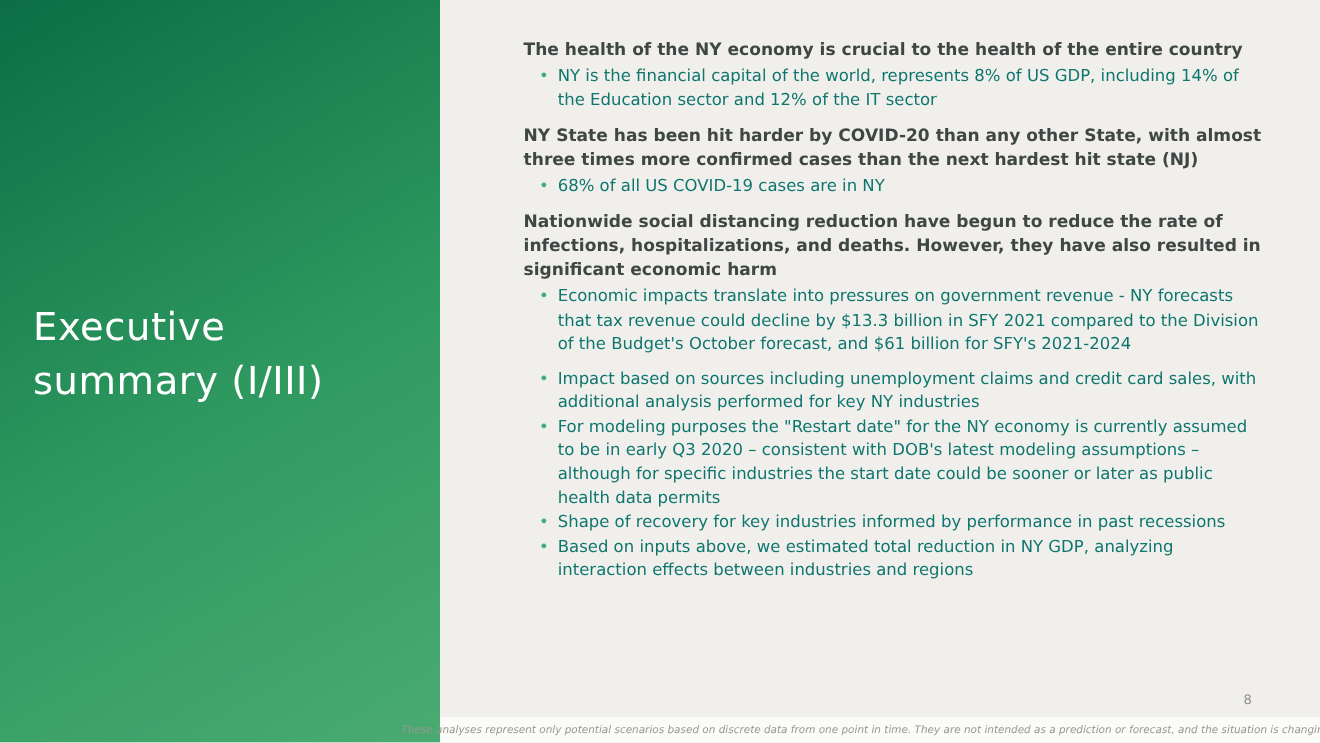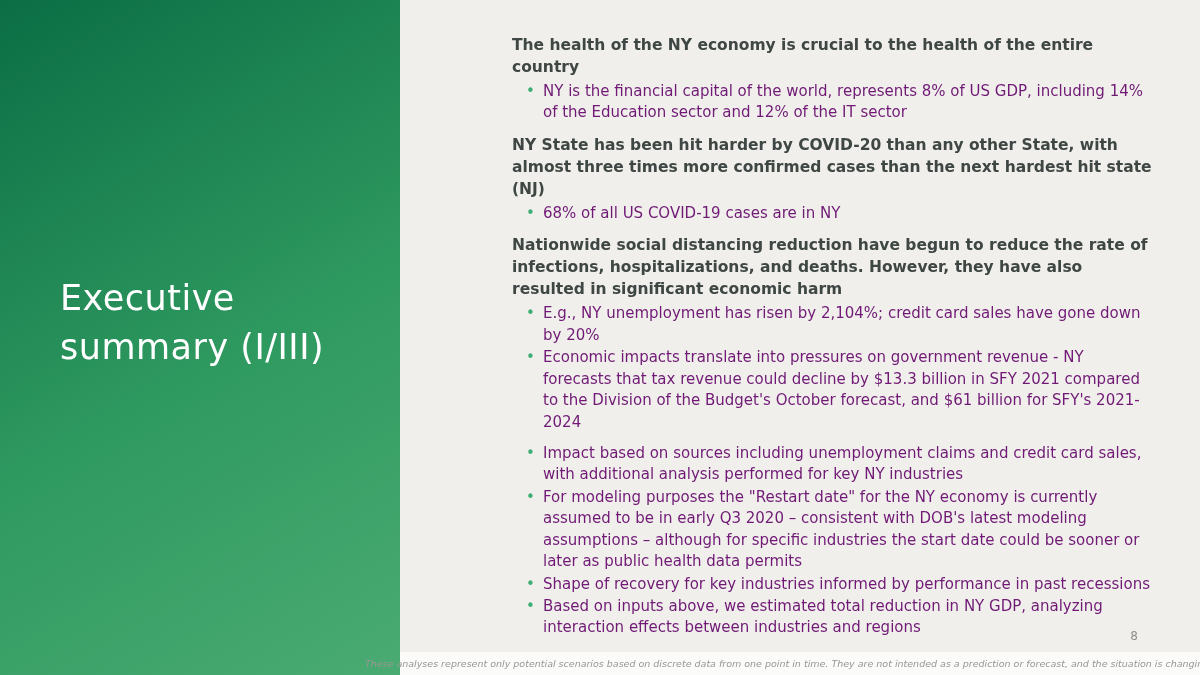--- a/index.html
+++ b/index.html
@@ -10,43 +10,43 @@
   }
   .slide{
     position:relative;width:1200px;height:675px;display:flex;
     background:#f0efec;
   }
   
   .left-panel{
     width:400px;height:675px;flex-shrink:0;
     background:linear-gradient(150deg,#0b6e45 0%,#2f9a60 55%,#4aab72 100%);
     display:flex;align-items:center;box-sizing:border-box;
-    padding-left:60px;padding-bottom:30px;
+    padding-left:30px;padding-bottom:30px;
   }
   .slide-title{
     color:#ffffff;font-size:35px;font-weight:400;line-height:1.38;
     max-width:300px;margin:0;letter-spacing:0.5px;
   }
   
   .content{
     flex:1;box-sizing:border-box;
     padding:24px 48px 40px 76px;
     color:#454a47;
   }
-  .section{margin-bottom:10px;margin-left:36px;}
+  .section{margin-bottom:10px;}
   .section-heading{
     font-size:15.5px;font-weight:700;color:#3f4744;
     margin:10px 0 3px 0;line-height:1.42;
   }
   .bullet-list{
     list-style:none;margin:0;padding:0 0 0 14px;
   }
   .bullet-item{
     position:relative;font-size:15px;line-height:1.43;
-    padding-left:17px;margin:1px 0;color:#701a75;
+    padding-left:17px;margin:1px 0;color:#0f766e;
   }
   .bullet-item::before{
     content:"\2022";
     position:absolute;left:0;top:0;
     color:#3fae74;font-size:15px;
   }
   .page-number{
     position:absolute;right:62px;bottom:32px;
     font-size:12px;color:#8f8f8a;
   }
@@ -81,21 +81,20 @@
     <section class="section">
       <h2 class="section-heading">NY State has been hit harder by COVID-20 than any other State, with almost three times more confirmed cases than the next hardest hit state (NJ)</h2>
       <ul class="bullet-list">
         <li class="bullet-item">68% of all US COVID-19 cases are in NY</li>
       </ul>
     </section>
 
     <section class="section">
       <h2 class="section-heading">Nationwide social distancing reduction have begun to reduce the rate of infections, hospitalizations, and deaths. However, they have also resulted in significant economic harm</h2>
       <ul class="bullet-list">
-        <li class="bullet-item">E.g., NY unemployment has risen by 2,104%; credit card sales have gone down by 20%</li>
         <li class="bullet-item">Economic impacts translate into pressures on government revenue - NY forecasts that tax revenue could decline by $13.3 billion in SFY 2021 compared to the Division of the Budget's October forecast, and $61 billion for SFY's 2021-2024</li>
       </ul>
     </section>
 
     <section class="section">
       <ul class="bullet-list">
         <li class="bullet-item">Impact based on sources including unemployment claims and credit card sales, with additional analysis performed for key NY industries</li>
         <li class="bullet-item">For modeling purposes the "Restart date" for the NY economy is currently assumed to be in early Q3 2020 – consistent with DOB's latest modeling assumptions – although for specific industries the start date could be sooner or later as public health data permits</li>
         <li class="bullet-item">Shape of recovery for key industries informed by performance in past recessions</li>
         <li class="bullet-item">Based on inputs above, we estimated total reduction in NY GDP, analyzing interaction effects between industries and regions</li>

